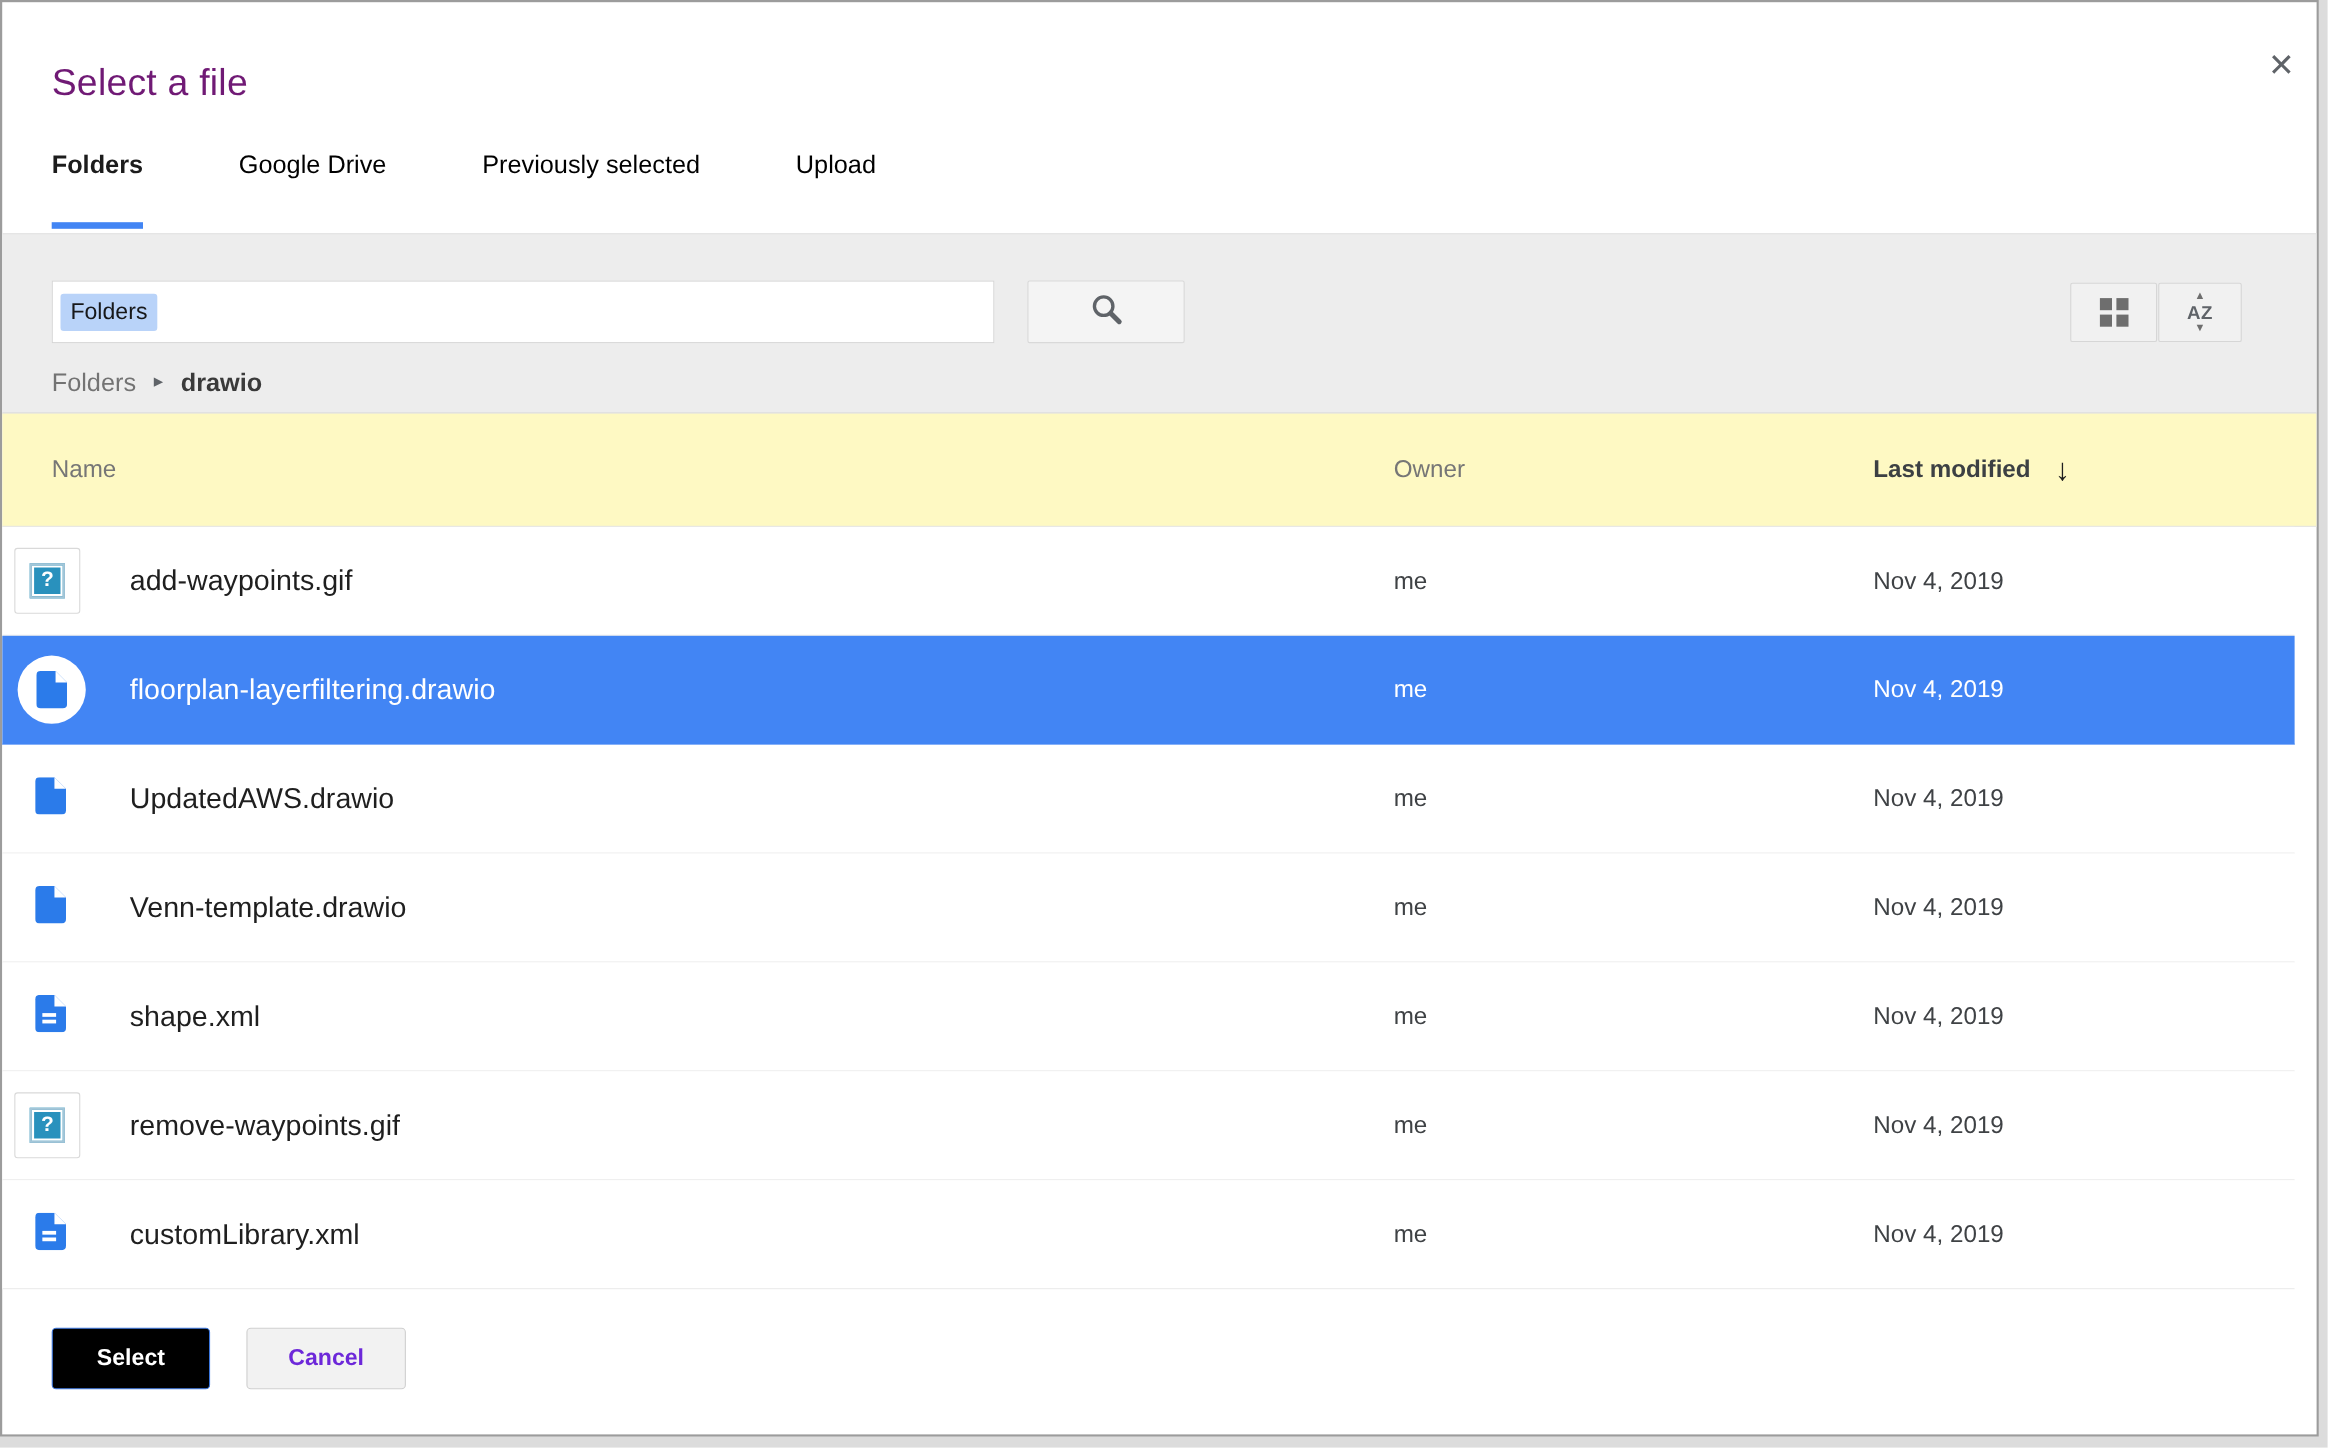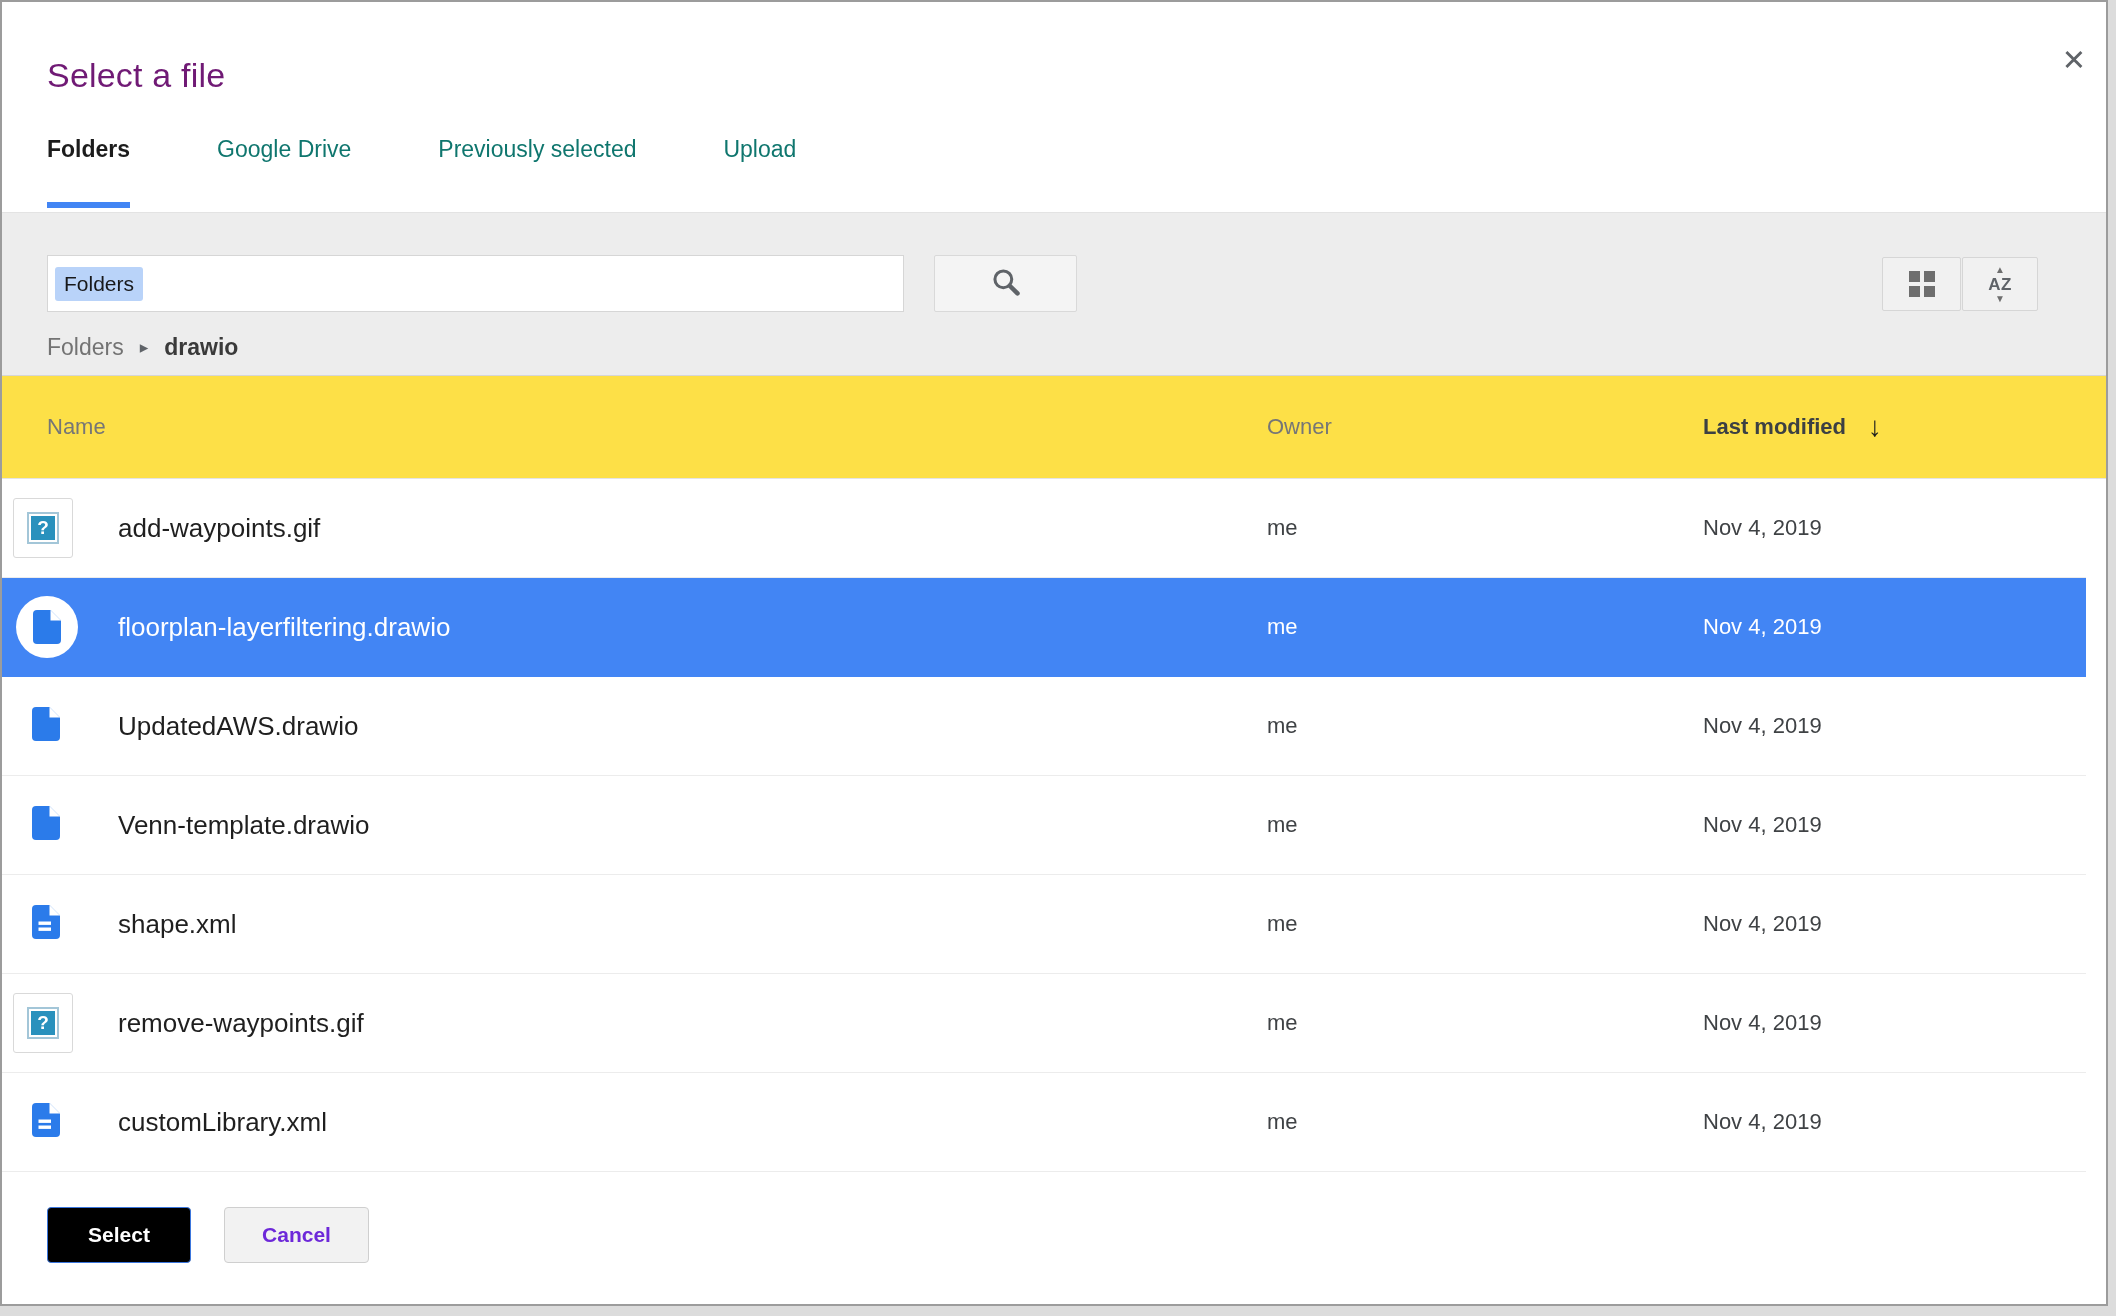--- a/index.html
+++ b/index.html
@@ -17,21 +17,21 @@
   .title {
     position:absolute; left:45px; top:54px;
     font-size:34px; font-weight:500; color:#701a75; letter-spacing:.2px;
   }
   .close {
     position:absolute; left:2052px; top:38px; width:40px; height:40px;
     font-size:29px; color:#5f6368; text-align:center; line-height:40px; cursor:pointer;
   }
   .tabs { position:absolute; left:45px; top:134px; display:flex; column-gap:87px; }
   .tab {
-    font-size:23px; color:#0f766e; padding-bottom:39px;
+    font-size:23px; color:#000000; padding-bottom:39px;
     border-bottom:6px solid transparent; cursor:pointer; white-space:nowrap;
   }
   .tab.active { font-weight:700; color:#1c1c1c; border-bottom-color:#4285f4; }
   
   .toolbar {
     position:absolute; left:0; top:210px; width:100%; height:164px;
     background:#ededed; border-top:1px solid #e3e3e3; border-bottom:1px solid #d6d6d6;
     box-sizing:border-box;
   }
   .search-input {
@@ -63,21 +63,21 @@
   .breadcrumb {
     position:absolute; left:45px; top:116px; height:36px;
     display:flex; align-items:center; font-size:23px;
   }
   .bc-root { color:#737373; cursor:pointer; }
   .bc-sep  { color:#5f6368; font-size:17px; margin:0 16px; }
   .bc-cur  { color:#3a3a3a; font-weight:700; }
   
   .thead {
     position:absolute; left:0; top:374px; width:100%; height:103px;
-    background:#fde047; border-bottom:1px solid #e4e4e4; box-sizing:border-box;
+    background:#fef9c3; border-bottom:1px solid #e4e4e4; box-sizing:border-box;
   }
   .th { position:absolute; top:50%; transform:translateY(-50%); font-size:22px; color:#767676; }
   .th-name  { left:45px; }
   .th-owner { left:1265px; }
   .th-mod   { left:1701px; color:#3c4043; font-weight:700; display:flex; align-items:center; gap:22px; cursor:pointer; }
   .sort-arrow { font-size:28px; font-weight:400; color:#1f1f1f; }
   
   .rows { position:absolute; left:0; top:477px; width:2084px; }
   .row { position:relative; height:98px; background:#fff; border-bottom:1px solid #ececec; cursor:pointer; }
   .row.selected { background:#4285f4; border-bottom-color:#4285f4; }

